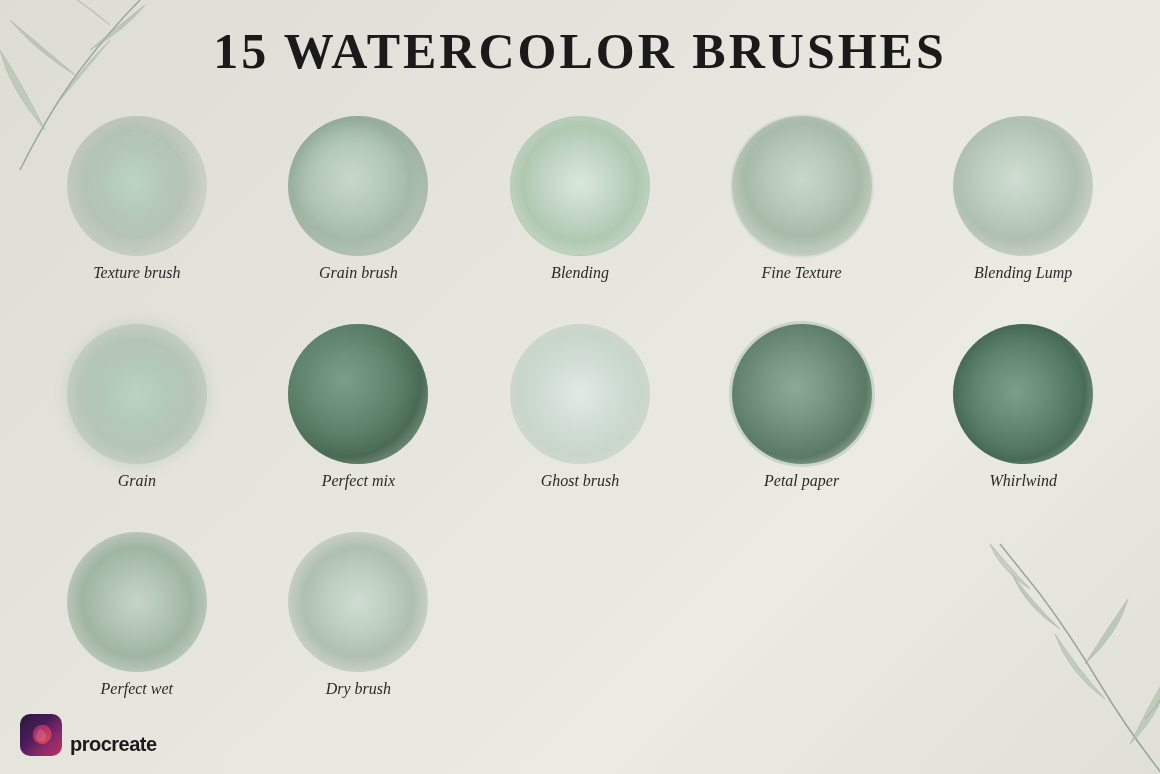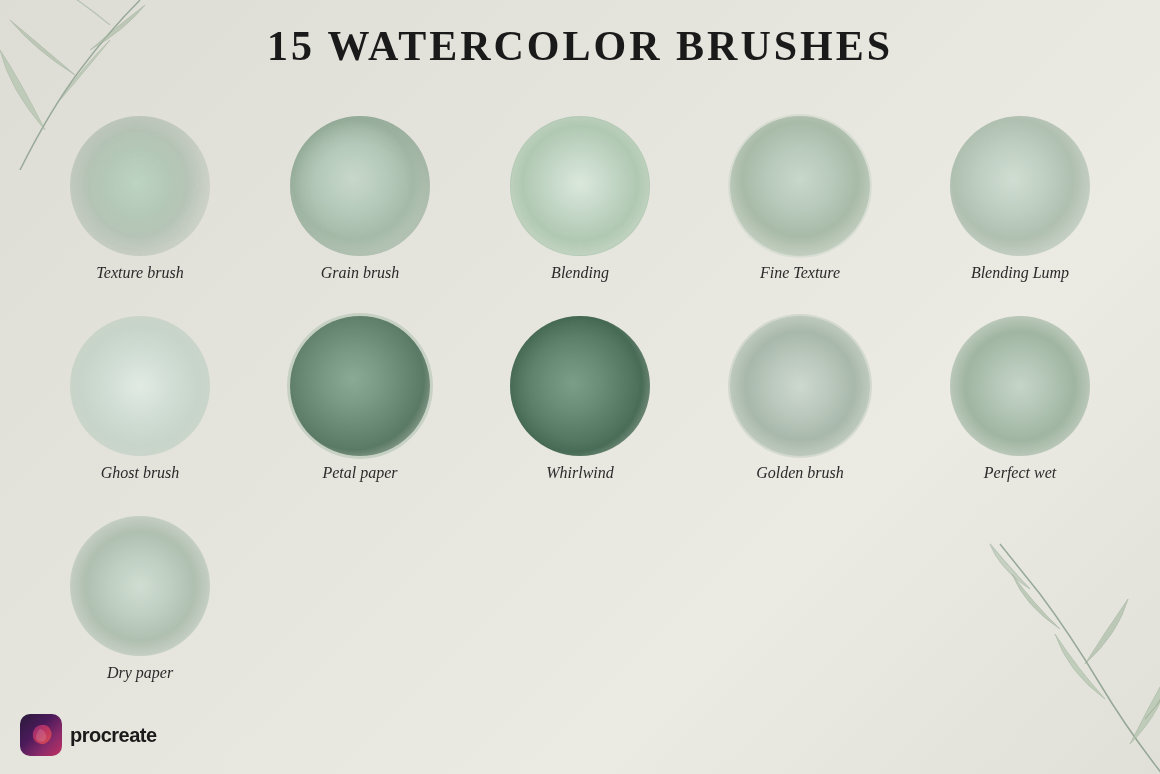--- a/index.html
+++ b/index.html
@@ -18,36 +18,36 @@
       background: linear-gradient(135deg, #ddddd5 0%, #e5e5de 40%, #ebebE4 70%, #e0e0d8 100%);
     }
 
     .title {
       position: absolute;
       top: 22px;
       left: 0;
       right: 0;
       text-align: center;
       font-family: 'Georgia', serif;
-      font-size: 42px;
+      font-size: 50px;
       font-weight: 700;
       letter-spacing: 3px;
       color: #1a1a1a;
       text-transform: uppercase;
     }
 
     .grid {
       position: absolute;
       top: 90px;
       left: 20px;
       right: 20px;
       display: grid;
       grid-template-columns: repeat(5, 1fr);
       grid-template-rows: repeat(3, 200px);
-      gap: 0px;
+      gap: 8px;
       padding: 0 10px;
     }
 
     .brush-item {
       display: flex;
       flex-direction: column;
       align-items: center;
       justify-content: flex-end;
       padding-bottom: 8px;
     }
@@ -147,21 +147,21 @@
       border-radius: 50%;
       opacity: 0.4;
     }
 
     
     .procreate-logo {
       position: absolute;
       bottom: 18px;
       left: 20px;
       display: flex;
-      align-items: center;
+      align-items: flex-end;
       gap: 8px;
     }
 
     .procreate-icon {
       width: 42px;
       height: 42px;
       background: linear-gradient(135deg, #2a1a3a 0%, #4a1a5a 40%, #8a2a6a 70%, #c03060 100%);
       border-radius: 10px;
       display: flex;
       align-items: center;
@@ -293,42 +293,46 @@
     </div>
     <div class="brush-item">
       <div class="brush-swatch fine-texture"></div>
       <span class="brush-label">Fine Texture</span>
     </div>
     <div class="brush-item">
       <div class="brush-swatch blending-lump"></div>
       <span class="brush-label">Blending Lump</span>
     </div>
     <div class="brush-item">
+      <div class="brush-swatch grain"></div>
+      <span class="brush-label">Grain</span>
+    </div>
+    <div class="brush-item">
+      <div class="brush-swatch perfect-mix"></div>
+      <span class="brush-label">Perfect mix</span>
+    </div>
+    <div class="brush-item">
       <div class="brush-swatch ghost-brush"></div>
       <span class="brush-label">Ghost brush</span>
     </div>
     <div class="brush-item">
       <div class="brush-swatch petal-brush"></div>
       <span class="brush-label">Petal paper</span>
     </div>
     <div class="brush-item">
       <div class="brush-swatch whirlwind"></div>
       <span class="brush-label">Whirlwind</span>
     </div>
     <div class="brush-item">
-      <div class="brush-swatch golden-brush"></div>
-      <span class="brush-label">Golden brush</span>
-    </div>
-    <div class="brush-item">
       <div class="brush-swatch blooming-wet"></div>
       <span class="brush-label">Perfect wet</span>
     </div>
     <div class="brush-item">
       <div class="brush-swatch dry-paper"></div>
-      <span class="brush-label">Dry paper</span>
+      <span class="brush-label">Dry brush</span>
     </div>
   </div>
 
 <div class="procreate-logo">
   <div class="procreate-icon">
     <svg width="28" height="28" viewBox="0 0 28 28" xmlns="http://www.w3.org/2000/svg">
       <defs>
         <linearGradient id="logoGrad" x1="0%" y1="0%" x2="100%" y2="100%">
           <stop offset="0%" style="stop-color:#9b2d7a"></stop>
           <stop offset="50%" style="stop-color:#c83860"></stop>

